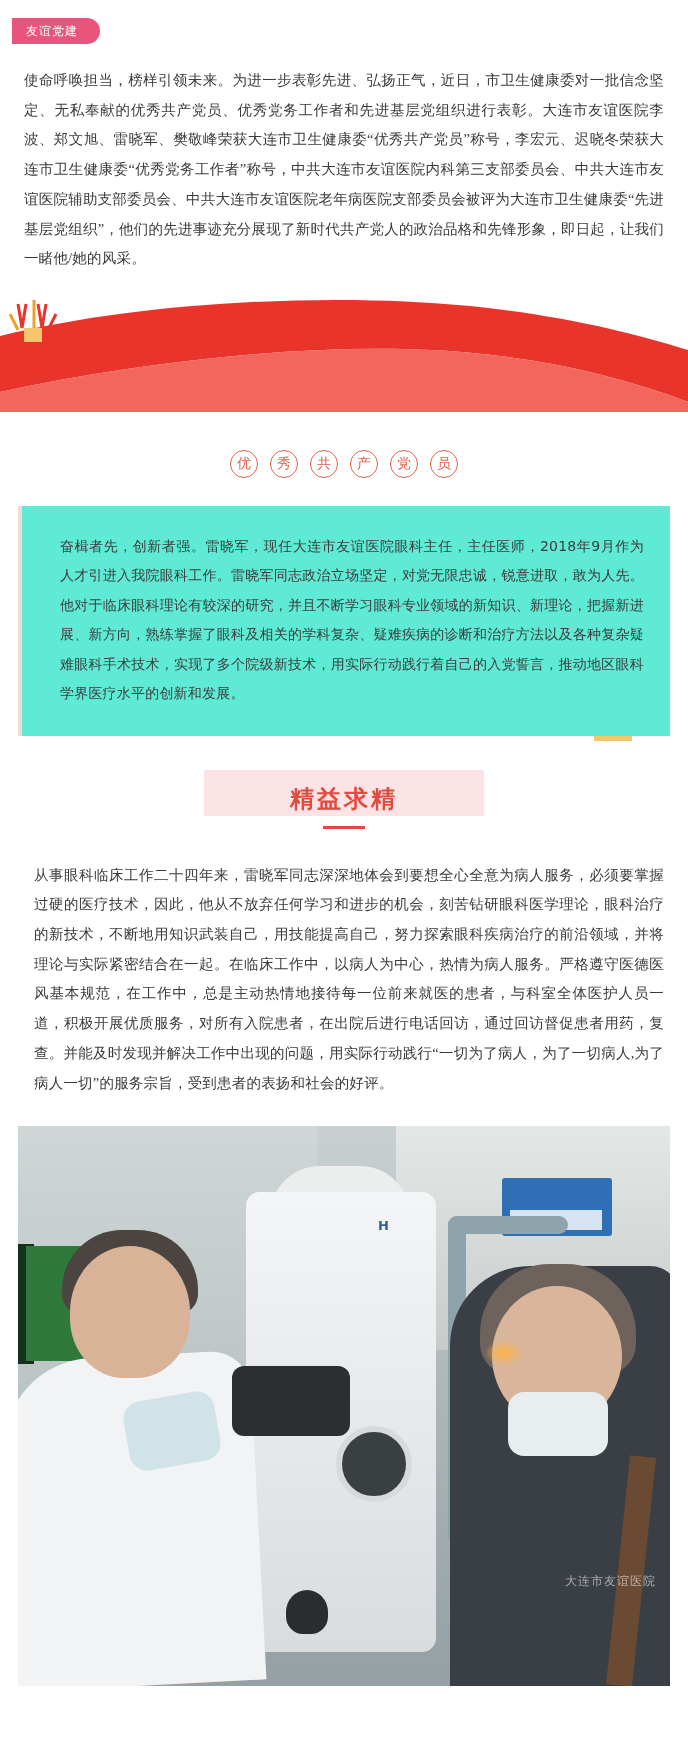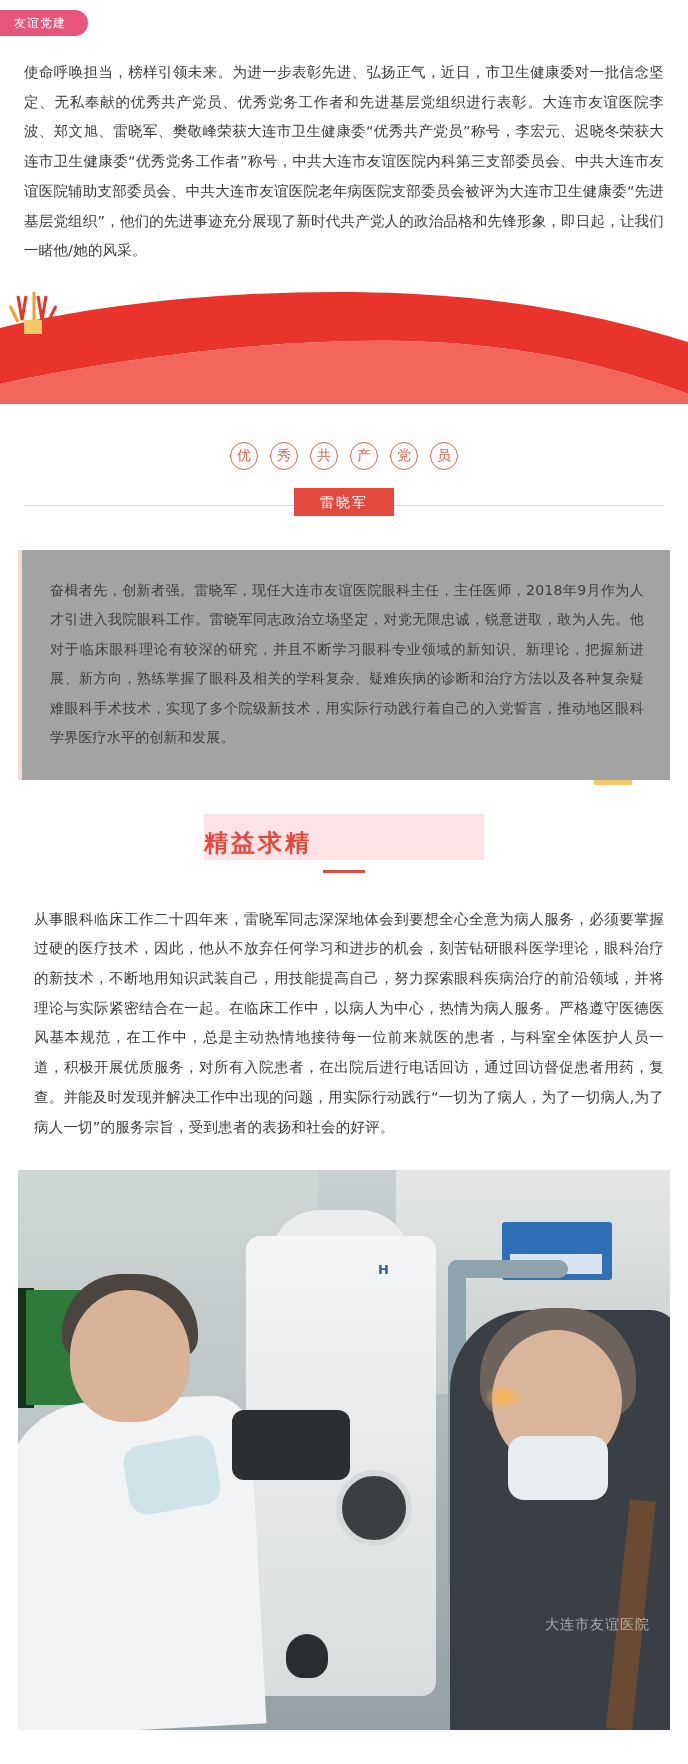--- a/index.html
+++ b/index.html
@@ -15,21 +15,22 @@
   .page {
     position: relative;
     width: 688px;
     min-height: 1764px;
     background: #ffffff;
     overflow: hidden;
   }
 
   
   .tag-wrap {
-    padding: 10px 0 0 0;
+    padding: 10px 0 0 12px;
+    margin-top: 8px;
   }
   .tag {
     display: inline-block;
     position: relative;
     background: #e8547c;
     color: #ffffff;
     font-size: 12px;
     line-height: 1;
     padding: 7px 22px 7px 14px;
     border-top-right-radius: 14px;
@@ -41,20 +42,21 @@
   .para {
     font-size: 14.5px;
     line-height: 2.05;
     color: #3a3a3a;
     text-align: justify;
     margin: 0;
     letter-spacing: 0.2px;
   }
   .para-block {
     padding: 22px 24px 4px 24px;
+    font-family: Liberation Serif, serif;
   }
 
   
   .ribbon {
     position: relative;
     width: 688px;
     height: 120px;
     margin-top: 14px;
   }
   .ribbon svg {
@@ -105,22 +107,22 @@
     font-size: 14px;
     padding: 7px 26px;
     letter-spacing: 2px;
     line-height: 1;
   }
 
   
   .bio-card {
     position: relative;
     margin: 28px 18px 0 18px;
-    background: #a3a3a3;
-    padding: 26px 26px 28px 32px;
+    background: #5eead4;
+    padding: 26px 26px 28px 42px;
   }
   .bio-card .para {
     font-size: 14px;
     line-height: 2.1;
     color: #3d3d3d;
   }
   .bio-accent-left {
     position: absolute;
     left: 0;
     top: 0;
@@ -134,20 +136,21 @@
     bottom: -5px;
     width: 38px;
     height: 5px;
     background: #f6c76a;
   }
 
   
   .head-block {
     margin: 34px auto 0 auto;
     width: 280px;
+    text-align: center;
     position: relative;
     padding: 14px 0 6px 0;
   }
   .head-block-bg {
     position: absolute;
     left: 0;
     top: 0;
     width: 100%;
     height: 46px;
     background: #fbe3e6;
@@ -320,23 +323,23 @@
     background: radial-gradient(ellipse at center,#ffb347 0%, rgba(255,179,71,0) 70%);
   }
   .ph-strap {
     position: absolute;
     right: 26px; bottom: 0; width: 26px; height: 230px;
     background: #6b4a34;
     transform: rotate(6deg);
   }
   .ph-wm {
     position: absolute;
-    right: 20px;
+    right: 14px;
     bottom: 96px;
-    font-size: 14px;
+    font-size: 12px;
     color: rgba(255,255,255,0.55);
     letter-spacing: 1px;
     margin-left: 20px;
   }
   .ph-logo {
     position: absolute;
     left: 360px;
     top: 92px;
     color: #2e60a8;
     font-size: 13px;
@@ -375,24 +378,20 @@
     <div class="honor-chars">
       <span class="honor-char">优</span>
       <span class="honor-char">秀</span>
       <span class="honor-char">共</span>
       <span class="honor-char">产</span>
       <span class="honor-char">党</span>
       <span class="honor-char">员</span>
     </div>
   </div>
 
-  <div class="name-row">
-    <div class="name-line"></div>
-    <div class="name-box">雷晓军</div>
-  </div>
 
   <div class="bio-card">
     <div class="bio-accent-left"></div>
     <p class="para">奋楫者先，创新者强。雷晓军，现任大连市友谊医院眼科主任，主任医师，2018年9月作为人才引进入我院眼科工作。雷晓军同志政治立场坚定，对党无限忠诚，锐意进取，敢为人先。他对于临床眼科理论有较深的研究，并且不断学习眼科专业领域的新知识、新理论，把握新进展、新方向，熟练掌握了眼科及相关的学科复杂、疑难疾病的诊断和治疗方法以及各种复杂疑难眼科手术技术，实现了多个院级新技术，用实际行动践行着自己的入党誓言，推动地区眼科学界医疗水平的创新和发展。</p>
     <div class="bio-accent-bottom"></div>
   </div>
 
   <div class="head-block">
     <div class="head-block-bg"></div>
     <div class="head-title">精益求精</div>

